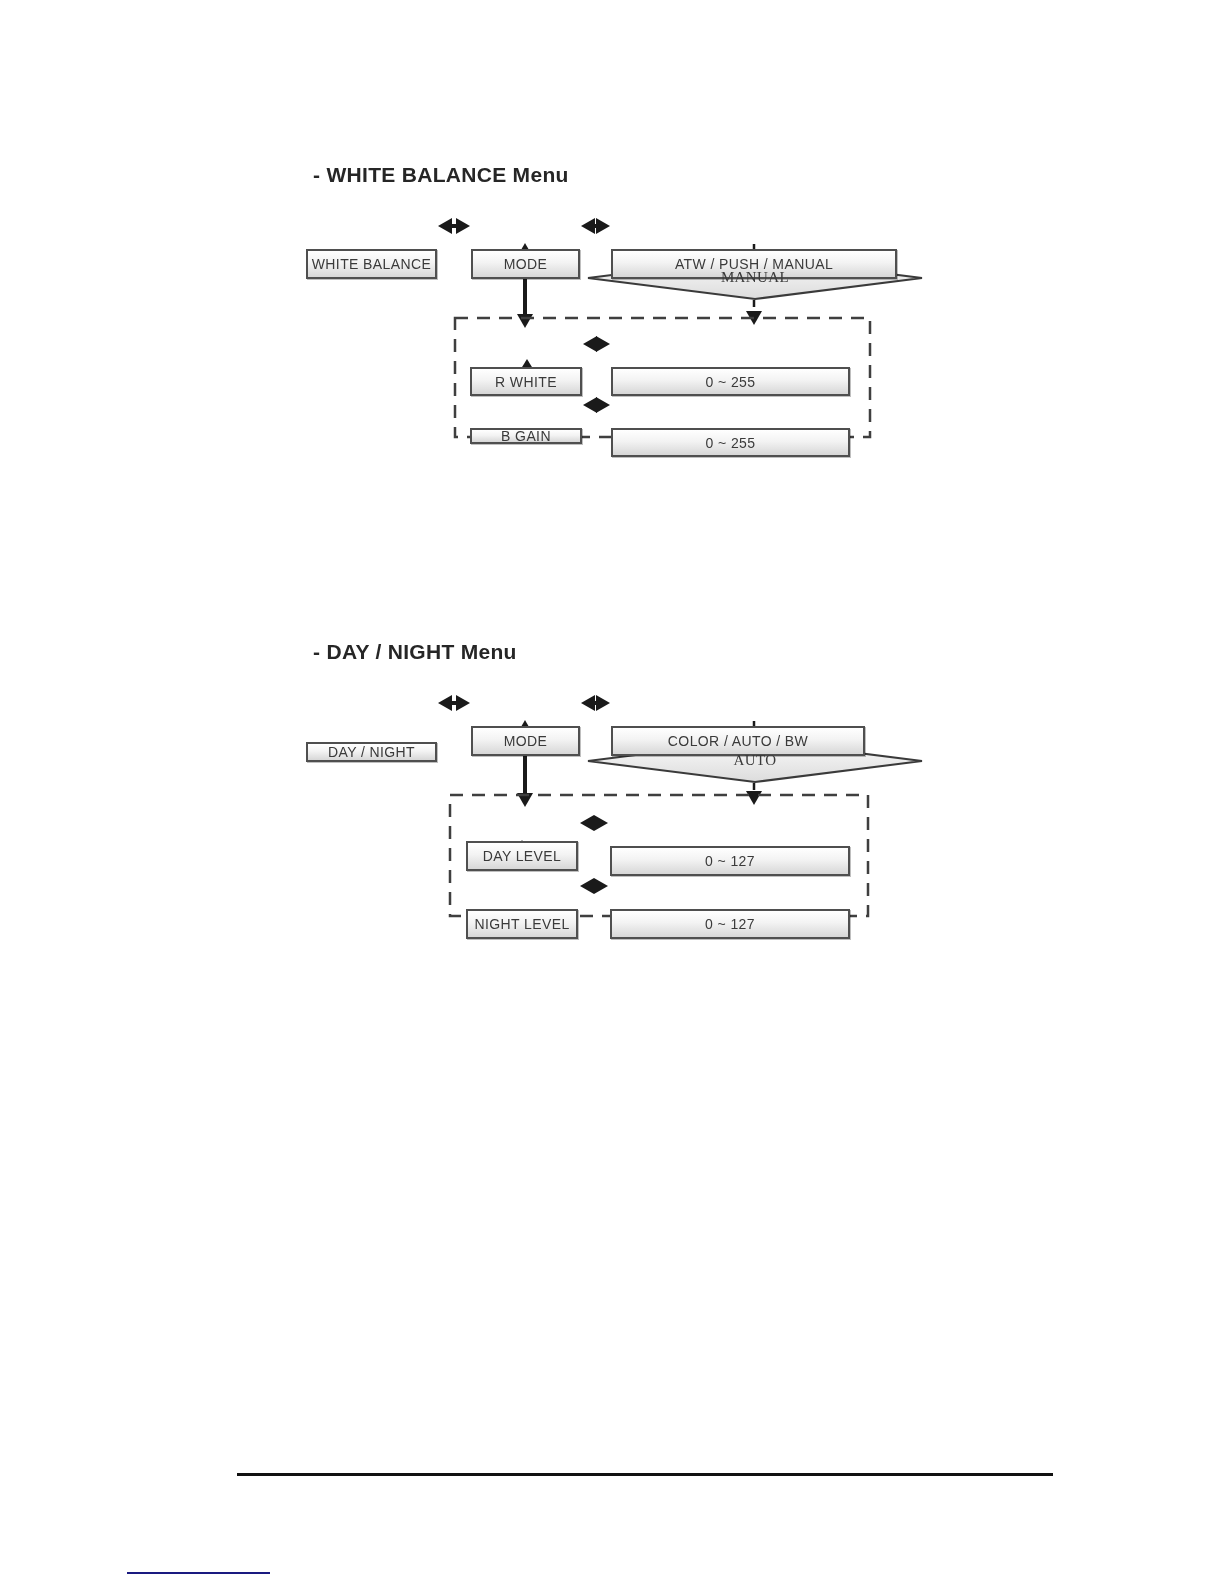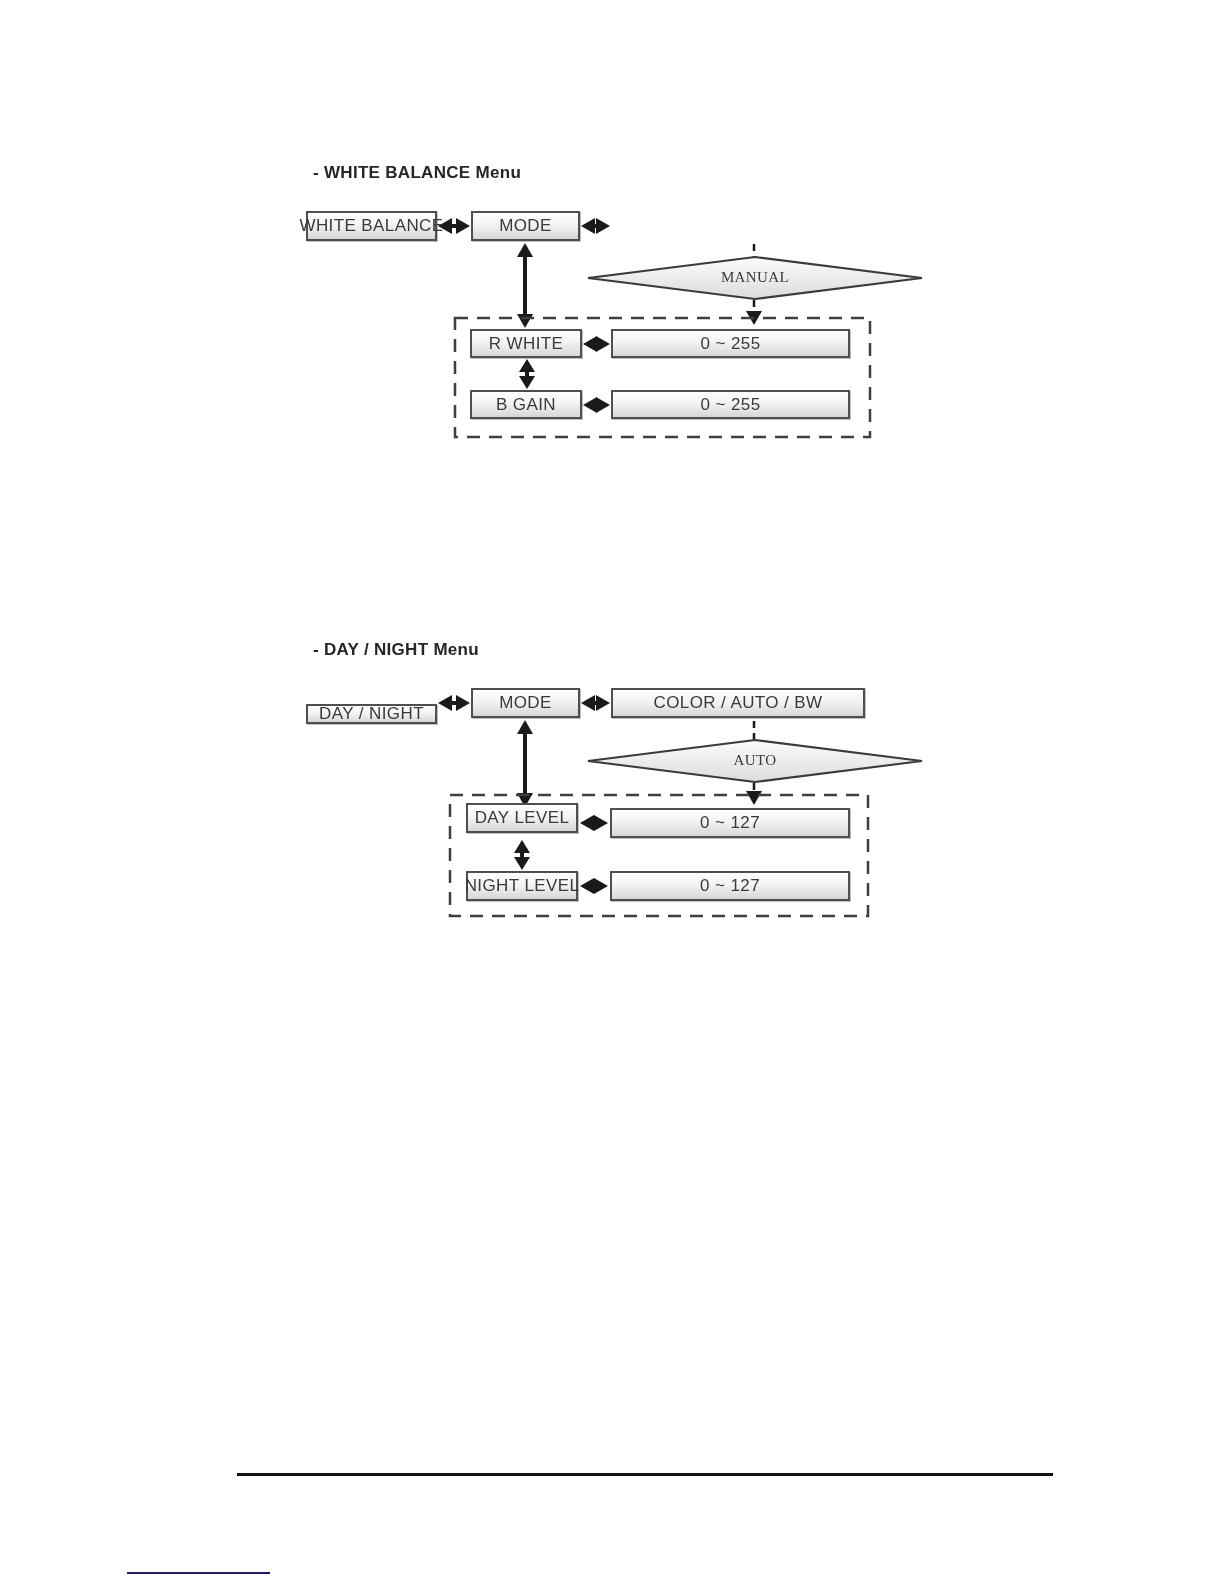--- a/index.html
+++ b/index.html
@@ -2,29 +2,29 @@
 <html><head>
 <meta charset="utf-8">
 <style>
   html,body{margin:0;padding:0;background:#ffffff;}
   .page{
     position:relative;width:1224px;height:1584px;background:#ffffff;overflow:hidden;
     font-family:"Liberation Sans", sans-serif;
   }
   .overlay{position:absolute;left:0;top:0;width:1224px;height:1584px;pointer-events:none;}
   .diagram-title{
-    position:absolute;font-size:17px;font-weight:bold;color:#262626;
+    position:absolute;font-size:21px;font-weight:bold;color:#262626;
     letter-spacing:0.3px;white-space:nowrap;
   }
   .node{
     position:absolute;border:2px solid #4f4f4f;
     background:linear-gradient(180deg,#ffffff 0%,#f3f3f3 45%,#d7d7d7 100%);
     display:flex;align-items:center;justify-content:center;
-    font-size:17px;color:#3a3a3a;letter-spacing:0.4px;white-space:nowrap;
-    box-sizing:border-box;box-shadow:1px 1px 0 rgba(0,0,0,0.25);
+    font-size:14px;color:#3a3a3a;letter-spacing:0.4px;white-space:nowrap;
+    box-sizing:border-box;box-shadow:1px 1px 0 rgba(0,0,0,0.25);margin-top:38px;
   }
   .diamond-label{
     position:absolute;width:160px;text-align:center;font-size:15px;color:#3a3a3a;
     letter-spacing:0.4px;
     font-family:Liberation Serif, serif;
   }
   .footer-rule{position:absolute;left:237px;top:1473px;width:816px;height:3px;background:#111111;}
   .link-underline{position:absolute;left:127px;top:1572px;width:143px;height:2px;background:#1a1a80;}
 </style>
 </head>
@@ -128,26 +128,27 @@
         <polygon points="522,840 514,853 530,853" stroke="none"></polygon>
         <polygon points="522,870 514,857 530,857" stroke="none"></polygon>
       </g>
     </g>
   </svg>
 
   <div class="diagram-title" style="left:313px;top:163px">- WHITE BALANCE Menu</div>
 
   <div class="node" style="left:306px;top:211px;width:131px;height:30px">WHITE BALANCE</div>
   <div class="node" style="left:471px;top:211px;width:109px;height:30px">MODE</div>
+  <div class="node" style="left:611px;top:211px;width:286px;height:30px">ATW / PUSH / MANUAL</div>
 
   <div class="diamond-label" style="left:675px;top:269px">MANUAL</div>
 
   <div class="node" style="left:470px;top:329px;width:112px;height:29px">R WHITE</div>
   <div class="node" style="left:611px;top:329px;width:239px;height:29px">0 ~ 255</div>
-  <div class="node" style="left:470px;top:390px;width:112px;height:29px">B GAIN</div>
+  <div class="node" style="left:470px;top:390px;width:112px;height:16px">B GAIN</div>
   <div class="node" style="left:611px;top:390px;width:239px;height:29px">0 ~ 255</div>
 
   <div class="diagram-title" style="left:313px;top:640px">- DAY / NIGHT Menu</div>
 
   <div class="node" style="left:306px;top:704px;width:131px;height:20px">DAY / NIGHT</div>
   <div class="node" style="left:471px;top:688px;width:109px;height:30px">MODE</div>
   <div class="node" style="left:611px;top:688px;width:254px;height:30px">COLOR / AUTO / BW</div>
 
   <div class="diamond-label" style="left:675px;top:752px">AUTO</div>
 

